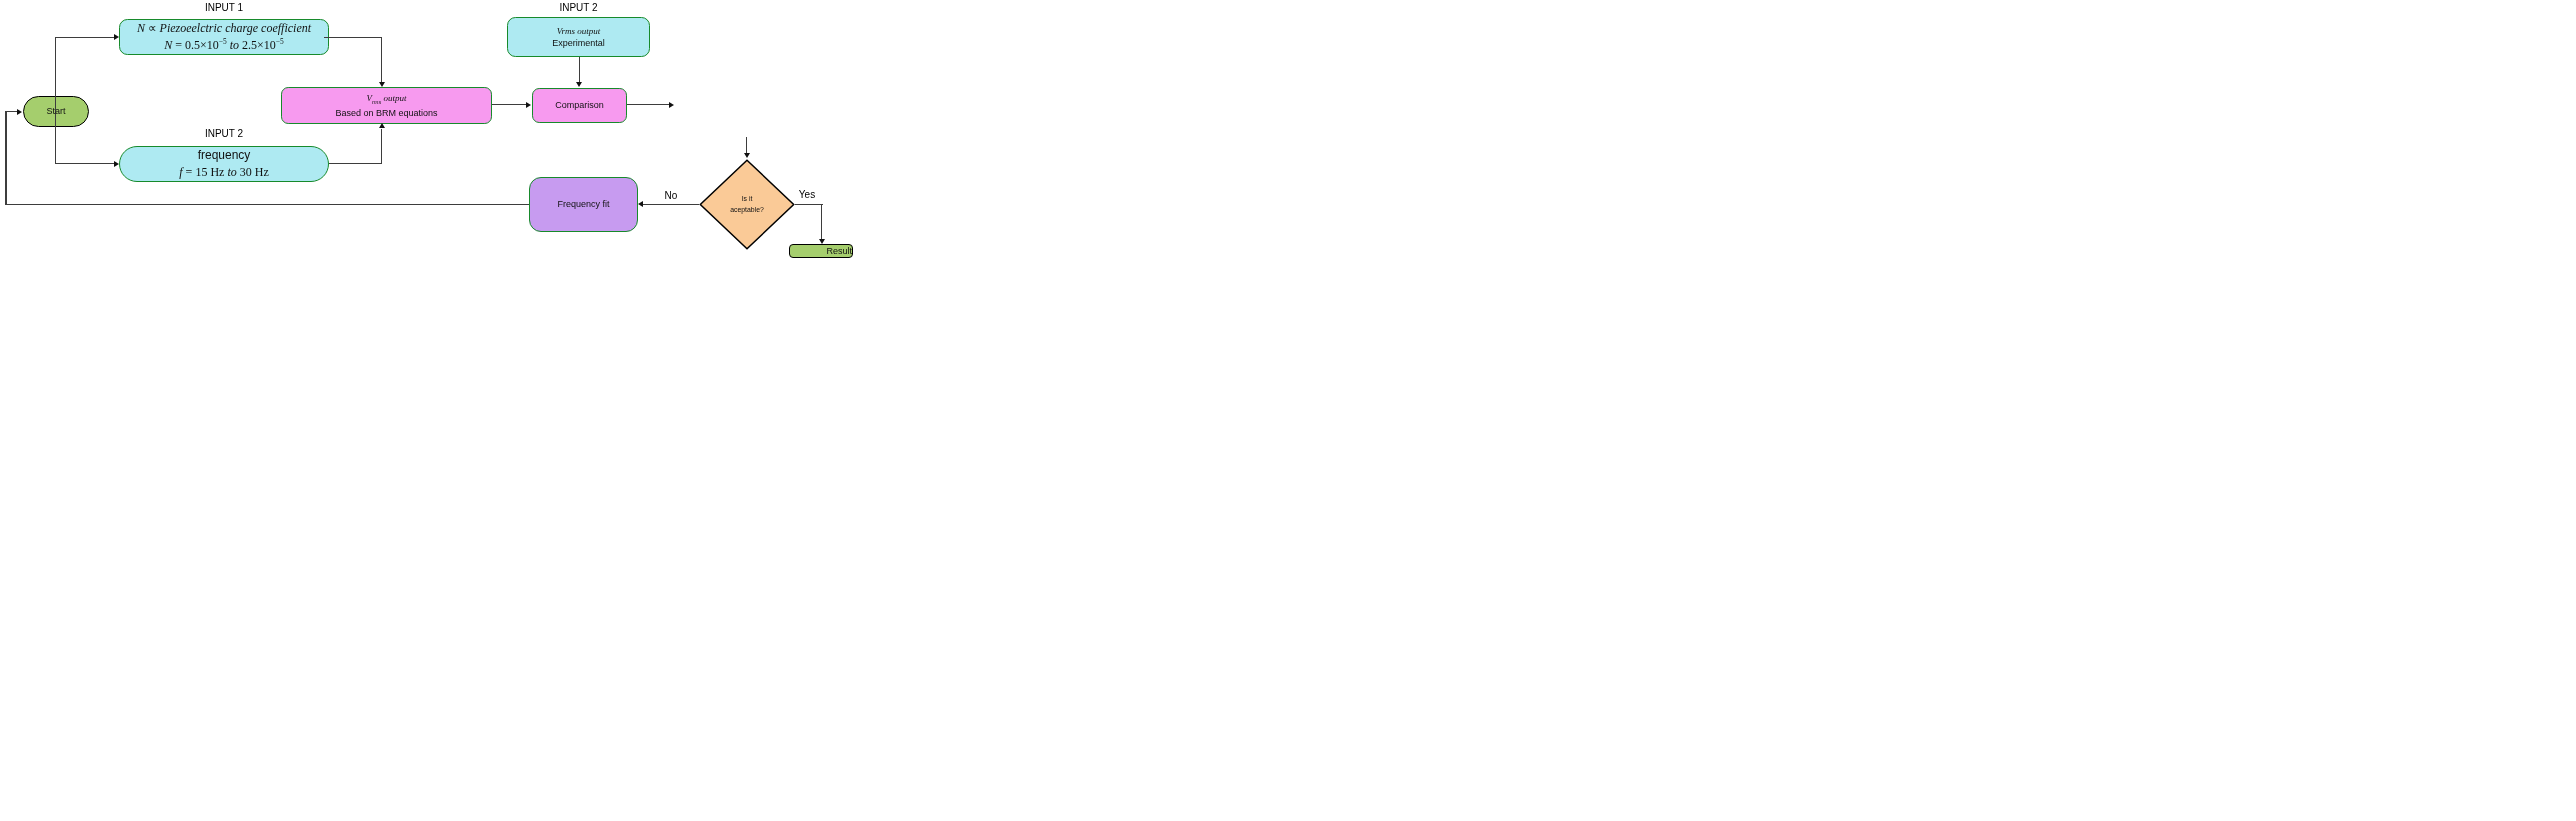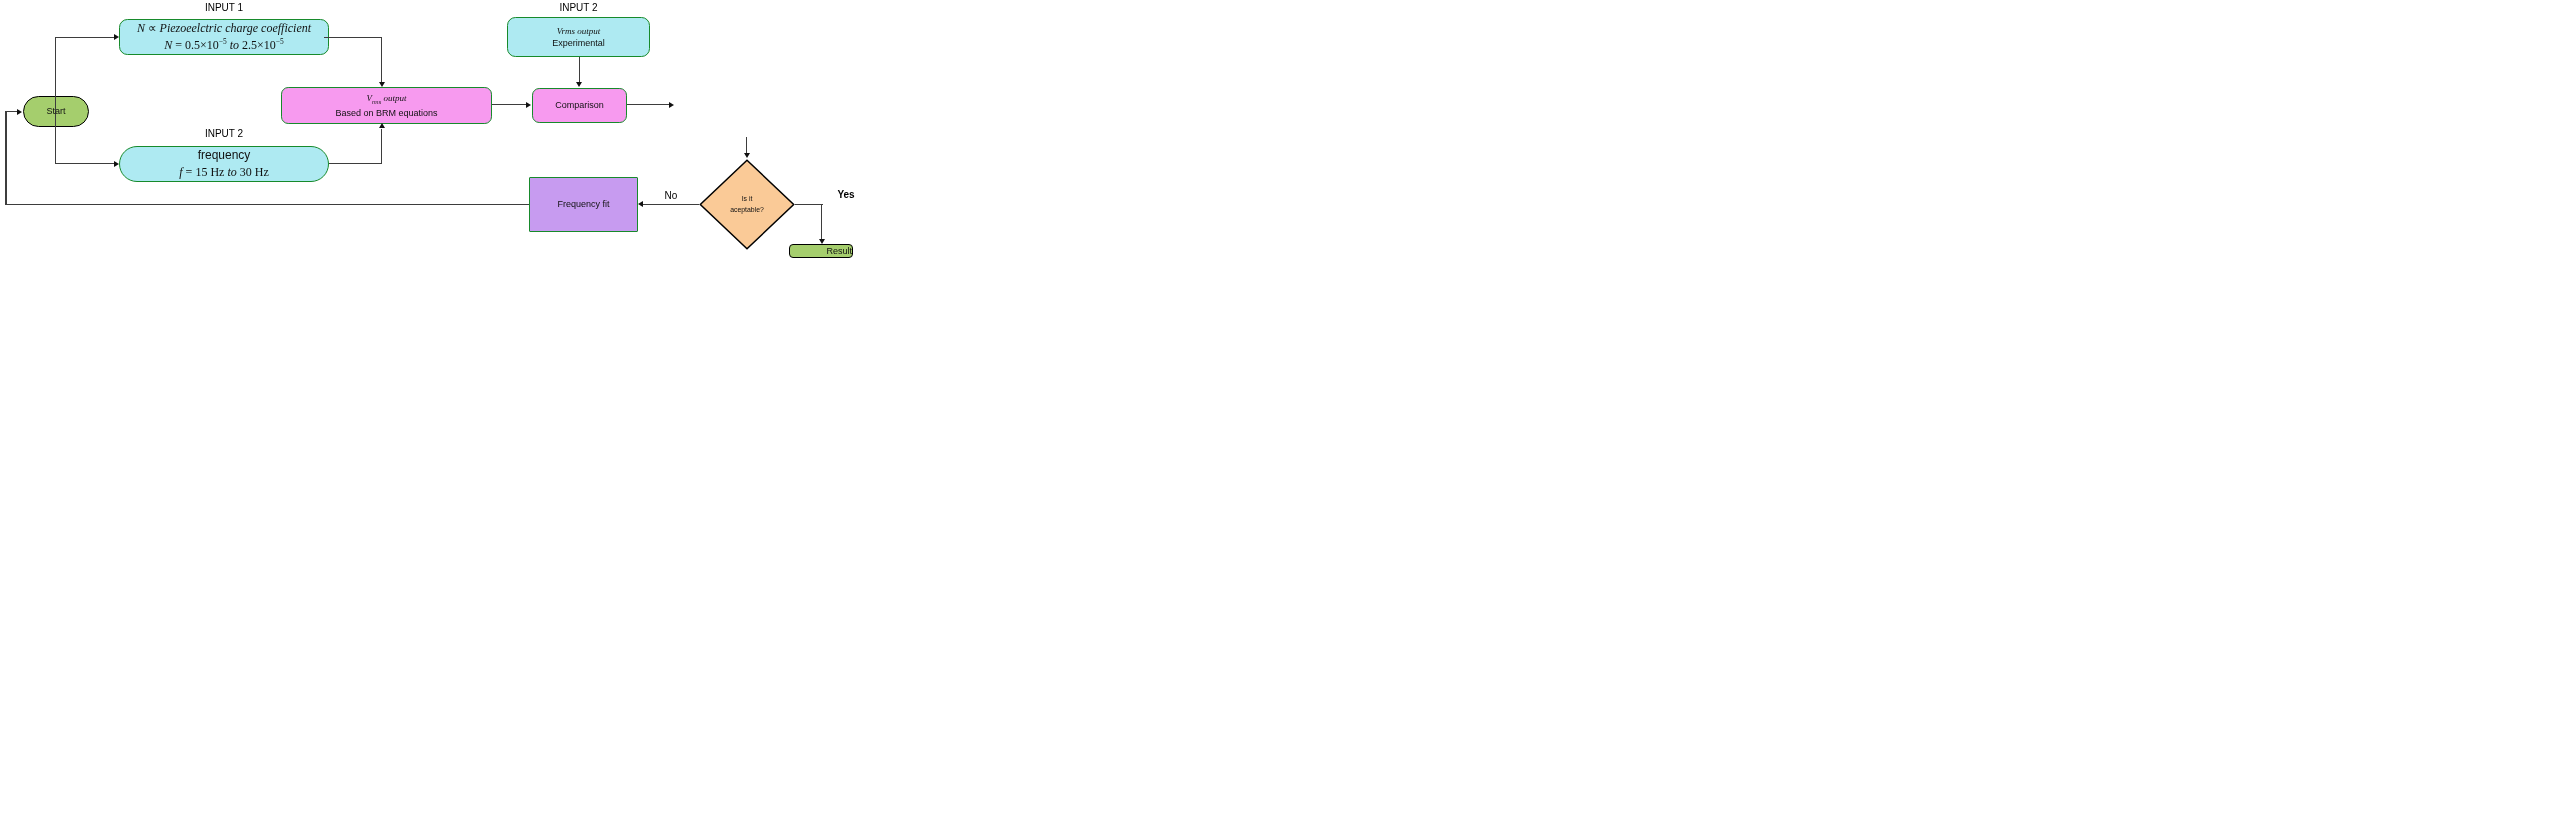--- a/index.html
+++ b/index.html
@@ -72,21 +72,21 @@
   <div class="node cyan t15" style="left:507px;top:17px;width:143px;height:40px;border-radius:8.4px;">
     <div class="math">Vrms output</div>
     <div>Experimental</div>
   </div>
 
   <div class="node pink t15" style="left:532px;top:88px;width:95px;height:35px;border-radius:7.2px;">
     <span>Comparison</span>
   </div>
 
 
-  <div class="node purple t15" style="left:529px;top:177px;width:109px;height:55px;border-radius:1px;">
+  <div class="node purple t15" style="left:529px;top:177px;width:109px;height:55px;border-radius:12px;">
     <span>Frequency fit</span>
   </div>
 
   <div class="diamond-wrap">
     <svg width="96" height="91" viewBox="0 0 160 152">
       <polygon class="diamond-shape" points="80,2 158,76 80,150 2,76"></polygon>
     </svg>
     <div class="diamond-text">
       <div>Is it</div>
       <div>aceptable?</div>
@@ -123,21 +123,21 @@
   <div class="vline" style="left:746px;top:137px;height:17px;"></div>
   <div class="arr arr-down" style="left:744px;top:153px;"></div>
 
   <div class="hline" style="left:643px;top:204px;width:56px;"></div>
   <div class="arr arr-left" style="left:638px;top:201px;"></div>
   <div class="flow-label" style="left:658px;top:190px;width:26px;">No</div>
 
   <div class="hline" style="left:795px;top:204px;width:27.6px;"></div>
   <div class="vline" style="left:821px;top:204px;height:35px;"></div>
   <div class="arr arr-down" style="left:819px;top:239px;"></div>
-  <div class="flow-label" style="left:833px;top:189px;width:26px;font-weight:bold;">Yes</div>
+  <div class="flow-label" style="left:794px;top:189px;width:26px;">Yes</div>
 
   <div class="hline" style="left:5.4px;top:204px;width:524px;"></div>
   <div class="vline" style="left:5.4px;top:111px;height:94px;"></div>
   <div class="hline" style="left:5.4px;top:111px;width:12px;"></div>
   <div class="arr arr-right" style="left:17.4px;top:109px;"></div>
 
 </div>
 
 
 </body></html>

